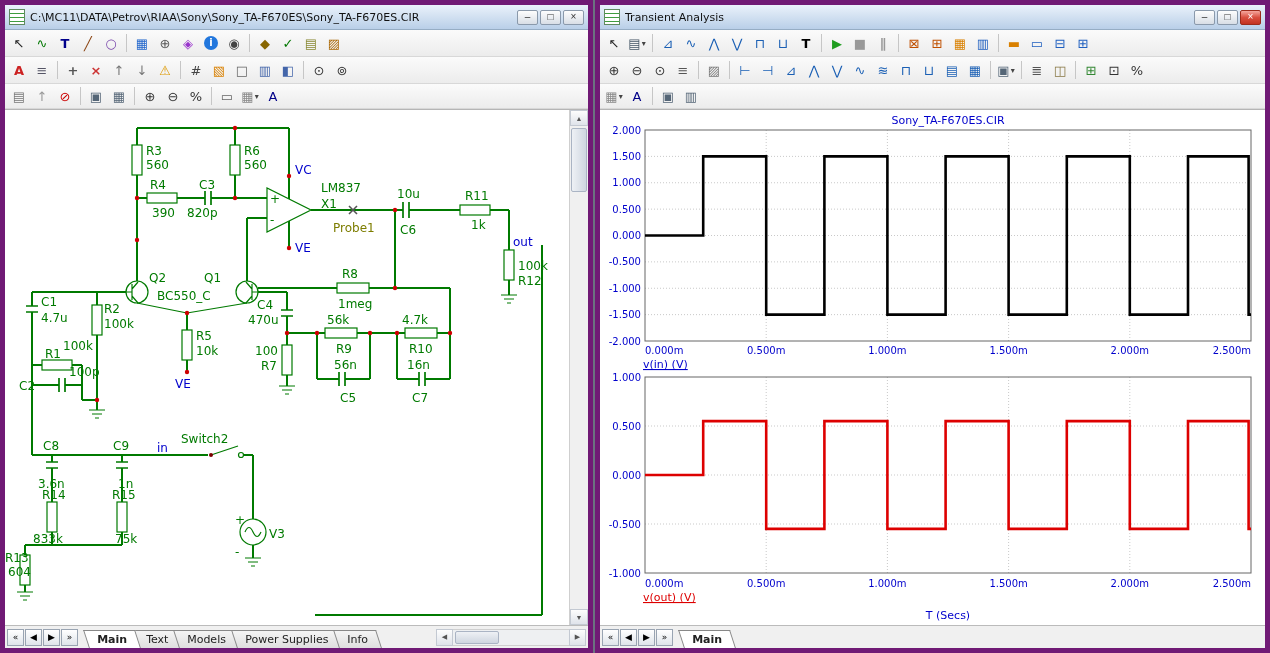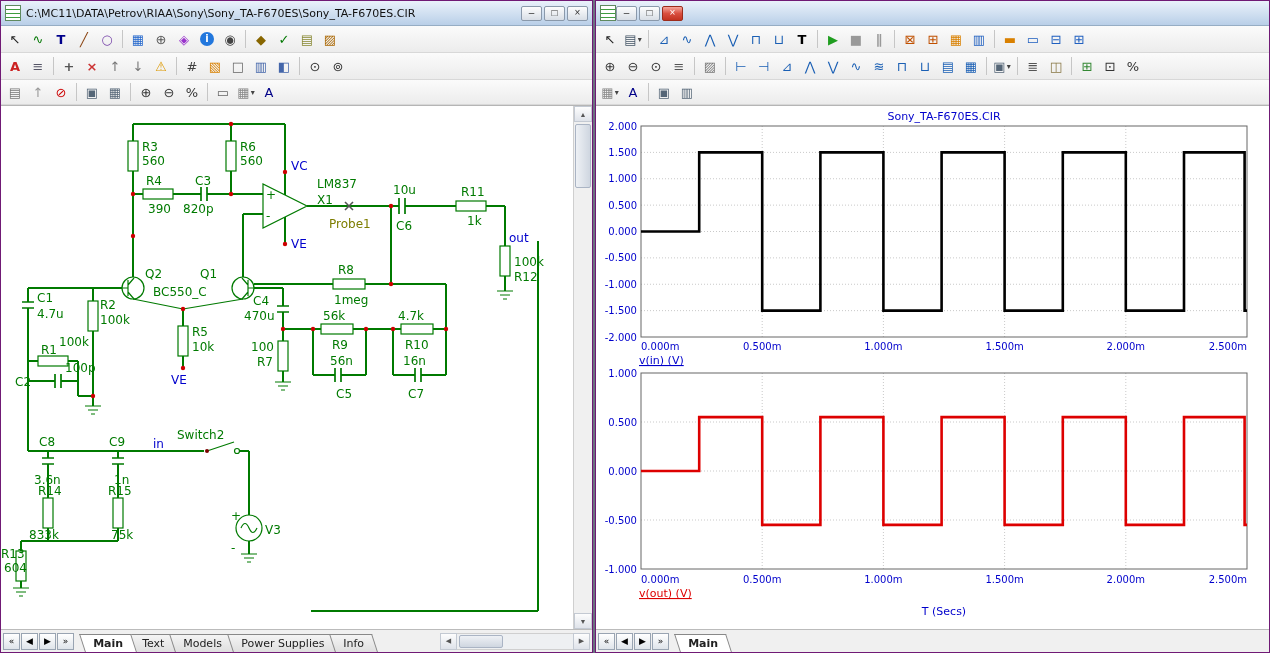--- a/index.html
+++ b/index.html
@@ -1,18 +1,18 @@
 <!DOCTYPE html>
 <html><head>
 <meta charset="utf-8">
 <style>
   html,body{margin:0;padding:0;}
   body{width:1270px;height:653px;overflow:hidden;background:#6b7280;font-family:"DejaVu Sans",sans-serif;}
   .desktop{display:flex;width:1270px;height:653px;}
-  .window{background:#4c1d95;border:1px solid #701a75;display:flex;flex-direction:column;box-sizing:border-box;}
+  .window{background:#4c1d95;border:5px solid #701a75;display:flex;flex-direction:column;box-sizing:border-box;}
   .left-window{width:593px;margin-right:2px;}
   .right-window{width:675px;}
   .titlebar{height:24px;flex:0 0 24px;display:flex;align-items:center;padding:0 4px;
     background:linear-gradient(#eaf2fb,#d4e2f2 45%,#b9cfe8);border-bottom:1px solid #96adc4;}
   .titlebar .title{font-size:11px;color:#111;white-space:nowrap;overflow:hidden;flex:1;margin-left:5px;}
   .app-icon{width:14px;height:14px;flex:0 0 14px;border:1px solid #5f8a5f;background:repeating-linear-gradient(#ffffff 0 3px,#3f9d3f 3px 4px);}
   .winbtns{display:flex;gap:2px;}
   .winbtn{width:21px;height:15px;font-size:10px;line-height:12px;text-align:center;border:1px solid #8a99ab;border-radius:2px;
     background:linear-gradient(#fdfdfd,#d8dee6);color:#333;padding:0;cursor:default;}
   .winbtn.red{background:linear-gradient(#f5a79d,#d94f3f 50%,#c23321);color:#fff;border-color:#9c2c1c;}
@@ -438,20 +438,21 @@
           <div class="hthumb"></div>
         </div>
         <button class="sbtn">▶</button>
       </div>
     </div>
   </div>
 
   <div class="window right-window">
     <div class="titlebar">
       <span class="app-icon"></span>
+      <span class="title">Transient Analysis</span>
       <span class="winbtns">
           <button class="winbtn">–</button>
           <button class="winbtn">□</button>
           <button class="winbtn red">×</button>
         </span>
     </div>
     <div class="toolbar">
         <button class="tbtn">
           <span class="glyph" style="color: rgb(34, 34, 34);">↖</span>
         </button>

